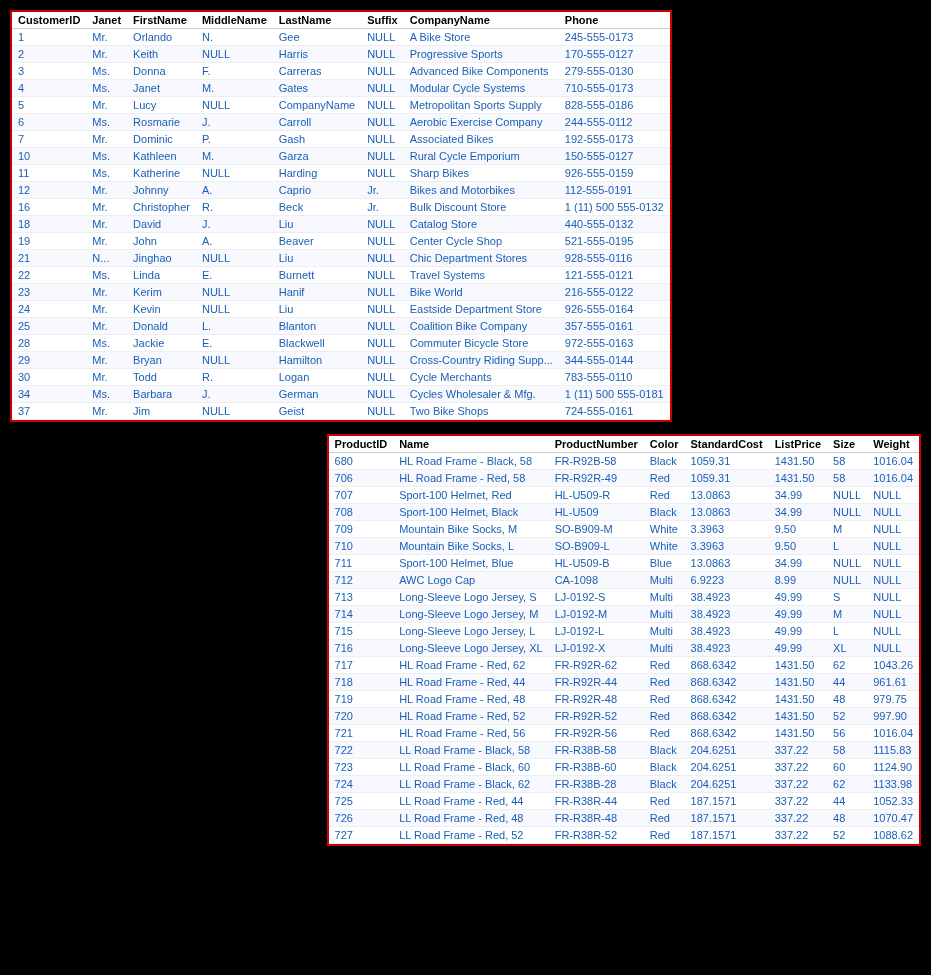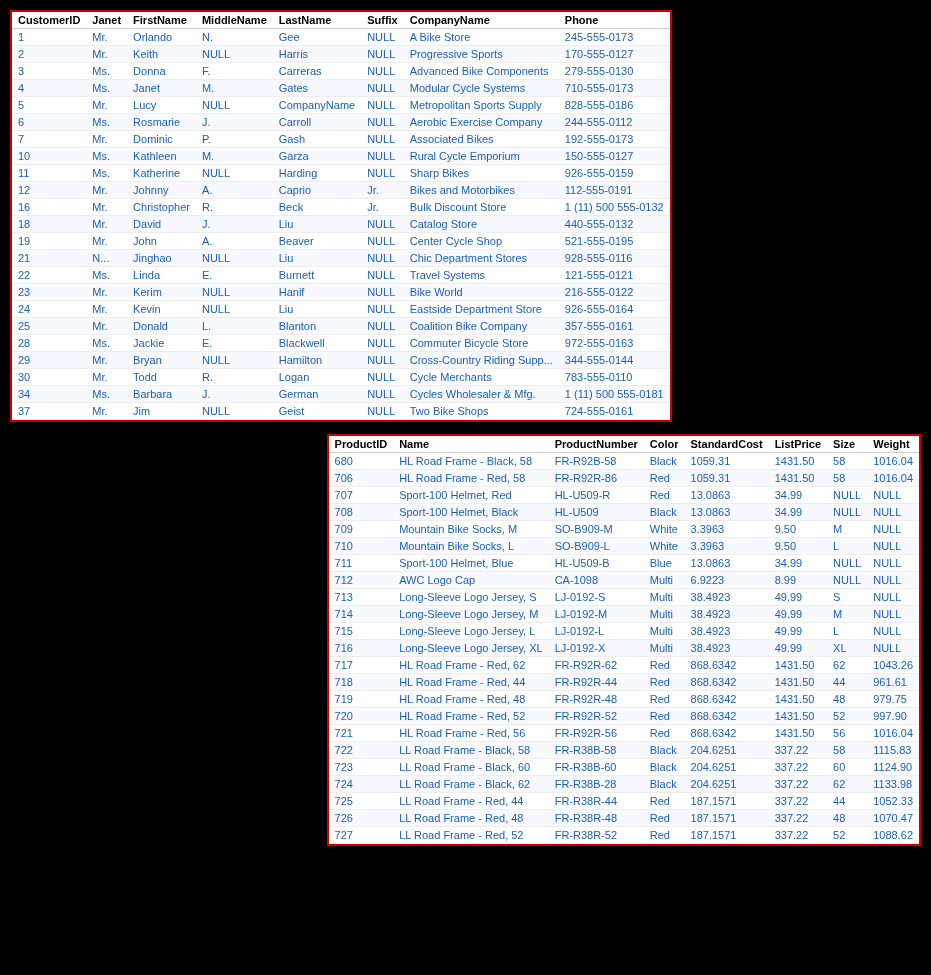--- a/index.html
+++ b/index.html
@@ -332,21 +332,21 @@
               <td>FR-R92B-58</td>
               <td>Black</td>
               <td>1059.31</td>
               <td>1431.50</td>
               <td>58</td>
               <td>1016.04</td>
             </tr>
             <tr>
               <td>706</td>
               <td>HL Road Frame - Red, 58</td>
-              <td>FR-R92R-86</td>
+              <td>FR-R92R-49</td>
               <td>Red</td>
               <td>1059.31</td>
               <td>1431.50</td>
               <td>58</td>
               <td>1016.04</td>
             </tr>
             <tr>
               <td>707</td>
               <td>Sport-100 Helmet, Red</td>
               <td>HL-U509-R</td>

